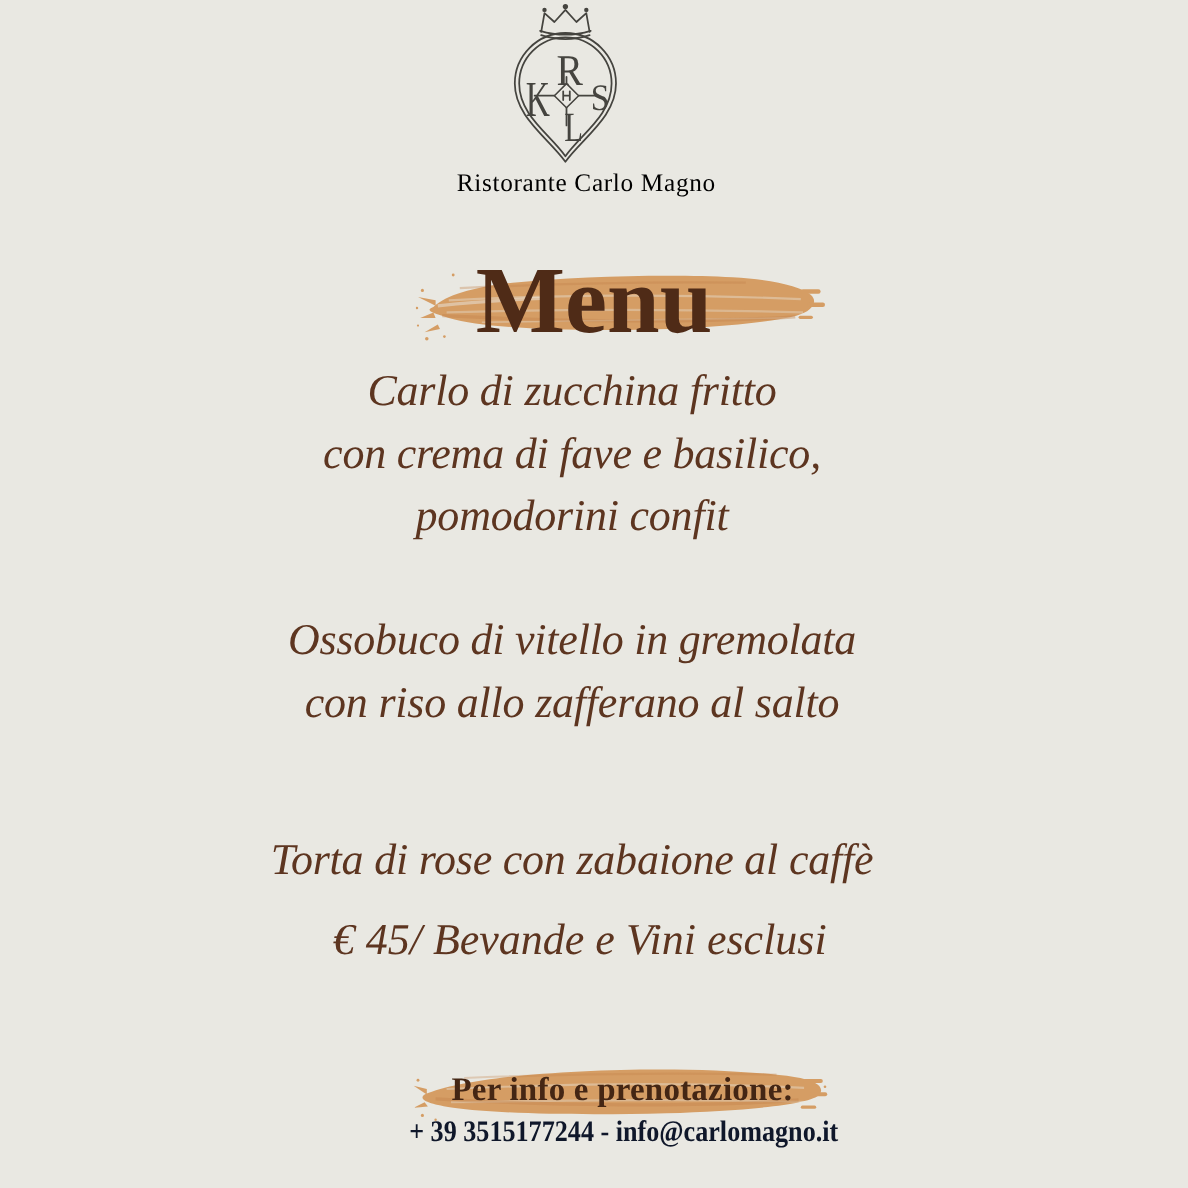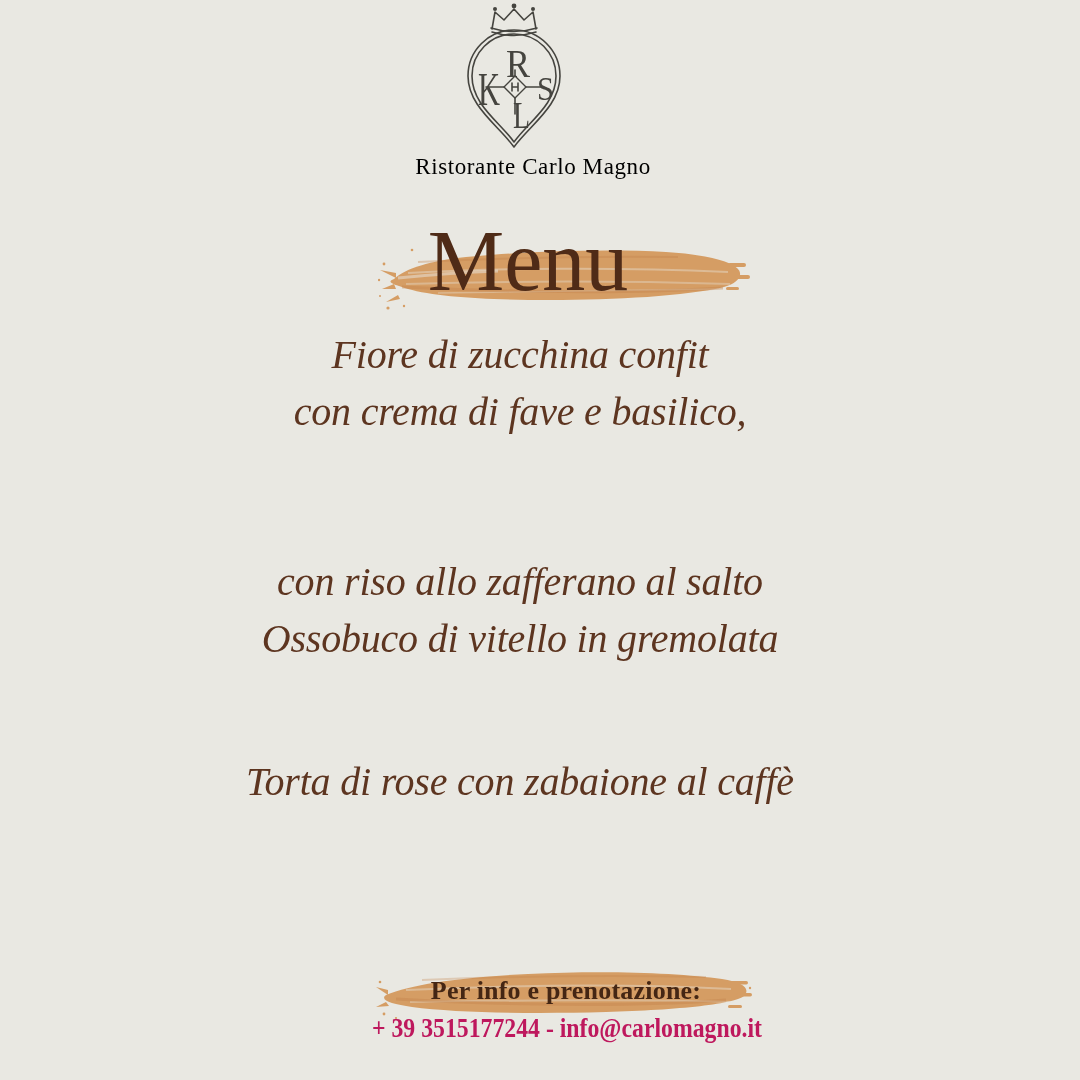--- a/index.html
+++ b/index.html
@@ -18,46 +18,46 @@
   .brand{
     position:absolute;left:533px;top:154px;transform:translateX(-50%);
     font-size:23px;line-height:26px;color:#000000;letter-spacing:0.6px;white-space:nowrap;
   }
   
   .brush{position:absolute;}
   .brush-title{left:378px;top:240px;width:375px;height:75px;z-index:1;}
   .brush-footer{left:376px;top:964px;width:380px;height:60px;z-index:1;}
   .title{
     position:absolute;left:528px;top:218px;transform:translateX(-50%);
-    margin:0;font-size:86px;line-height:86px;font-weight:normal;
+    margin:12px;font-size:86px;line-height:86px;font-weight:bold;
     color:#4f2b17;white-space:nowrap;z-index:2;
   }
   
   .course{
     position:absolute;left:520px;transform:translateX(-50%);width:900px;
     text-align:center;color:#5d3520;
     font-style:italic;font-size:40px;line-height:57px;letter-spacing:-0.2px;
   }
   .course p{margin:0;}
   .course-1{top:326px;}
   .course-2{top:553px;}
   .course-3{top:717px;margin-top:36px;}
   .price{
     position:absolute;left:527px;top:825px;transform:translateX(-50%);
     color:#5d3520;font-style:italic;font-size:40px;line-height:57px;white-space:nowrap;
   }
   
   .footer-label{
     position:absolute;left:566px;top:976px;transform:translateX(-50%);
-    font-size:26px;line-height:30px;font-weight:bold;color:#442614;
+    font-size:30px;line-height:30px;font-weight:bold;color:#442614;
     white-space:nowrap;z-index:2;letter-spacing:0.2px;
   }
   .footer-contact{
     position:absolute;left:567px;top:1013px;transform:translateX(-50%);
-    font-size:27px;line-height:30px;font-weight:bold;color:#be185d;
+    font-size:27px;line-height:30px;font-weight:bold;color:#0f172a;
     white-space:nowrap;z-index:2;
   }
   .footer-contact .squeeze{display:inline-block;transform:scaleX(0.88);transform-origin:center;}
 </style>
 </head>
 <body>
 
 <div class="canvas">
 
   <svg class="logo" viewBox="0 0 96 148" aria-hidden="true">
@@ -111,31 +111,33 @@
     </g>
     <g fill="none" stroke="#c2824a">
       <path d="M24,47 C120,52 250,54 345,48" stroke-width="3" opacity="0.4"></path>
       <path d="M40,22 C120,18 220,16 300,17" stroke-width="2" opacity="0.35"></path>
     </g>
   </svg>
 
   <h1 class="title">Menu</h1>
 
   <div class="course course-1">
-    <p>Fiore di zucchina confit</p>
+    <p>Carlo di zucchina fritto</p>
     <p>con crema di fave e basilico,</p>
+    <p>pomodorini confit</p>
   </div>
   <div class="course course-2">
+    <p>Ossobuco di vitello in gremolata</p>
     <p>con riso allo zafferano al salto</p>
-    <p>Ossobuco di vitello in gremolata</p>
   </div>
   <div class="course course-3">
     <p>Torta di rose con zabaione al caffè</p>
   </div>
 
+  <div class="price">€ 45/ Bevande e Vini esclusi</div>
 
   <svg class="brush brush-footer" viewBox="0 0 380 60" aria-hidden="true">
     <g fill="#d59d64">
       <path d="M10,31 C36,20 88,13 152,10 C230,6 304,9 346,15 C366,18 374,24 369,31 C362,40 302,46 230,48 C158,50 80,49 36,43 C16,40 3,36 10,31 Z"></path>
       <rect x="354" y="17" width="18" height="3.5" rx="1.75"></rect>
       <rect x="360" y="29" width="16" height="3.5" rx="1.75"></rect>
       <rect x="352" y="41" width="14" height="3" rx="1.5"></rect>
       <path d="M12,26 L0,23 L12,31 Z"></path>
       <path d="M10,38 L0,43 L13,42 Z"></path>
       <circle cx="4" cy="18" r="1.3"></circle>

